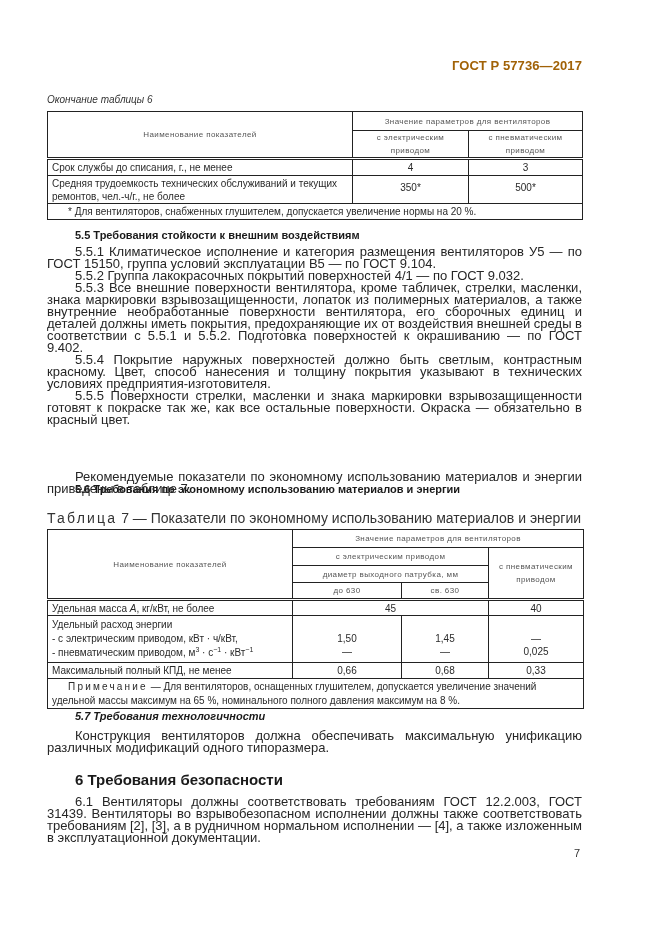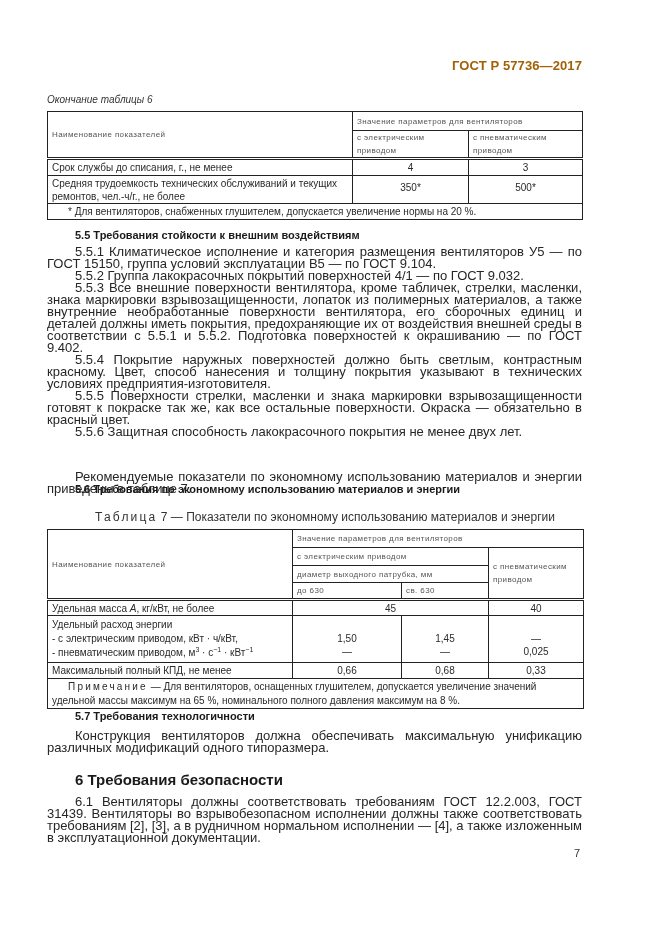--- a/index.html
+++ b/index.html
@@ -1,24 +1,24 @@
 <!DOCTYPE html>
 <html><head>
 <meta charset="utf-8">
 <style>
   html, body { margin:0; padding:0; background:#ffffff; }
   body { width:661px; height:935px; position:relative; overflow:hidden; font-family:"Liberation Sans", sans-serif; color:#1f1f1f; }
   .abs { position:absolute; }
   .hdr { top:58px; right:79px; font-weight:bold; font-size:13px; color:#a16207; letter-spacing:0.1px; }
   .caption-it { left:47px; top:94px; font-style:italic; font-size:10px; color:#333; }
-  .tcap { left:47px; top:510px; font-size:12px; color:#333;margin-left:48px; }
+  .tcap { left:47px; top:510px; font-size:14px; color:#333; }
   .tcap .sp { letter-spacing:2.2px; }
   table { border-collapse:collapse; table-layout:fixed; position:absolute; }
   td { border:1px solid #222; padding:0 4px; font-size:10px; color:#2a2a2a; vertical-align:middle; line-height:13px; }
-  td.h { font-size:8px; color:#555; text-align:left; letter-spacing:0.4px; }
+  td.h { font-size:8px; color:#555; text-align:center; letter-spacing:0.4px; }
   td.c { text-align:center; }
   td.bot { vertical-align:bottom; padding-bottom:9px; }
   tr.dbl td { border-top:3px double #222; }
   .note { padding-left:20px; font-size:10px; }
   .sec { font-weight:bold; font-size:11px; color:#1a1a1a; left:75px; }
   .h1 { font-weight:bold; font-size:15px; color:#1a1a1a; left:75px; }
   .p { left:47px; width:535px; font-size:13px; line-height:12px; text-align:justify; color:#262626; }
   .p .ind { display:inline-block; width:28px; }
   .pn { right:81px; top:847px; font-size:11px; color:#333; }
   sup { font-size:7px; line-height:0; }
@@ -62,21 +62,20 @@
 </tbody>
   </table>
 
 <div class="abs sec" style="top:229px;">5.5 Требования стойкости к внешним воздействиям</div>
 <div class="abs p" style="top:246px;">
   <div><span class="ind"></span><span>5.5.1 Климатическое исполнение и категория размещения вентиляторов У5 — по ГОСТ 15150, группа условий эксплуатации В5 — по ГОСТ 9.104.</span></div>
   <div><span class="ind"></span><span>5.5.2 Группа лакокрасочных покрытий поверхностей 4/1 — по ГОСТ 9.032.</span></div>
   <div><span class="ind"></span><span>5.5.3 Все внешние поверхности вентилятора, кроме табличек, стрелки, масленки, знака маркировки взрывозащищенности, лопаток из полимерных материалов, а также внутренние необработанные поверхности вентилятора, его сборочных единиц и деталей должны иметь покрытия, предохраняющие их от воздействия внешней среды в соответствии с 5.5.1 и 5.5.2. Подготовка поверхностей к окрашиванию — по ГОСТ 9.402.</span></div>
   <div><span class="ind"></span><span>5.5.4 Покрытие наружных поверхностей должно быть светлым, контрастным красному. Цвет, способ нанесения и толщину покрытия указывают в технических условиях предприятия-изготовителя.</span></div>
   <div><span class="ind"></span><span>5.5.5 Поверхности стрелки, масленки и знака маркировки взрывозащищенности готовят к покраске так же, как все остальные поверхности. Окраска — обязательно в красный цвет.</span></div>
-  <div><span class="ind"></span><span>5.5.6 Защитная способность лакокрасочного покрытия не менее двух лет.</span></div>
 </div>
 
 <div class="abs sec" style="top:453px;margin-top:30px;">5.6 Требования по экономному использованию материалов и энергии</div>
 <div class="abs p" style="top:471px;"><span class="ind"></span><span>Рекомендуемые показатели по экономному использованию  материалов и энергии приведены в таблице 7.</span></div>
 
 <div class="abs tcap"><span class="sp">Таблица</span><span> 7 — Показатели по экономному использованию материалов и энергии</span></div>
 
 <table style="left:47px; top:529px; width:536px;">
   <colgroup>
       <col style="width:245px">
@@ -129,19 +128,19 @@
     <td class="c">0,66</td>
     <td class="c">0,68</td>
     <td class="c">0,33</td>
   </tr>
   <tr style="height:30px">
     <td colspan="4" style="text-indent:16px; line-height:14px;"><span class="spaced">Примечание</span><span> — Для вентиляторов, оснащенных глушителем, допускается увеличение значений удельной массы максимум на 65 %, номинального полного давления максимум на 8 %.</span></td>
   </tr>
 </tbody>
   </table>
 
-<div class="abs sec" style="top:710px;">5.7 Требования технологичности</div>
+<div class="abs sec" style="top:710px;font-style:italic;">5.7 Требования технологичности</div>
 <div class="abs p" style="top:730px;"><span class="ind"></span><span>Конструкция вентиляторов должна обеспечивать максимальную унификацию различных модификаций одного типоразмера.</span></div>
 
 <div class="abs h1" style="top:771px;">6 Требования безопасности</div>
 <div class="abs p" style="top:796px;"><span class="ind"></span><span>6.1 Вентиляторы должны соответствовать требованиям ГОСТ 12.2.003, ГОСТ 31439. Вентиляторы во взрывобезопасном исполнении должны также соответствовать требованиям [2], [3], а в рудничном нормальном исполнении — [4], а также изложенным в эксплуатационной документации.</span></div>
 
 <div class="abs pn">7</div>
 
 </body></html>

